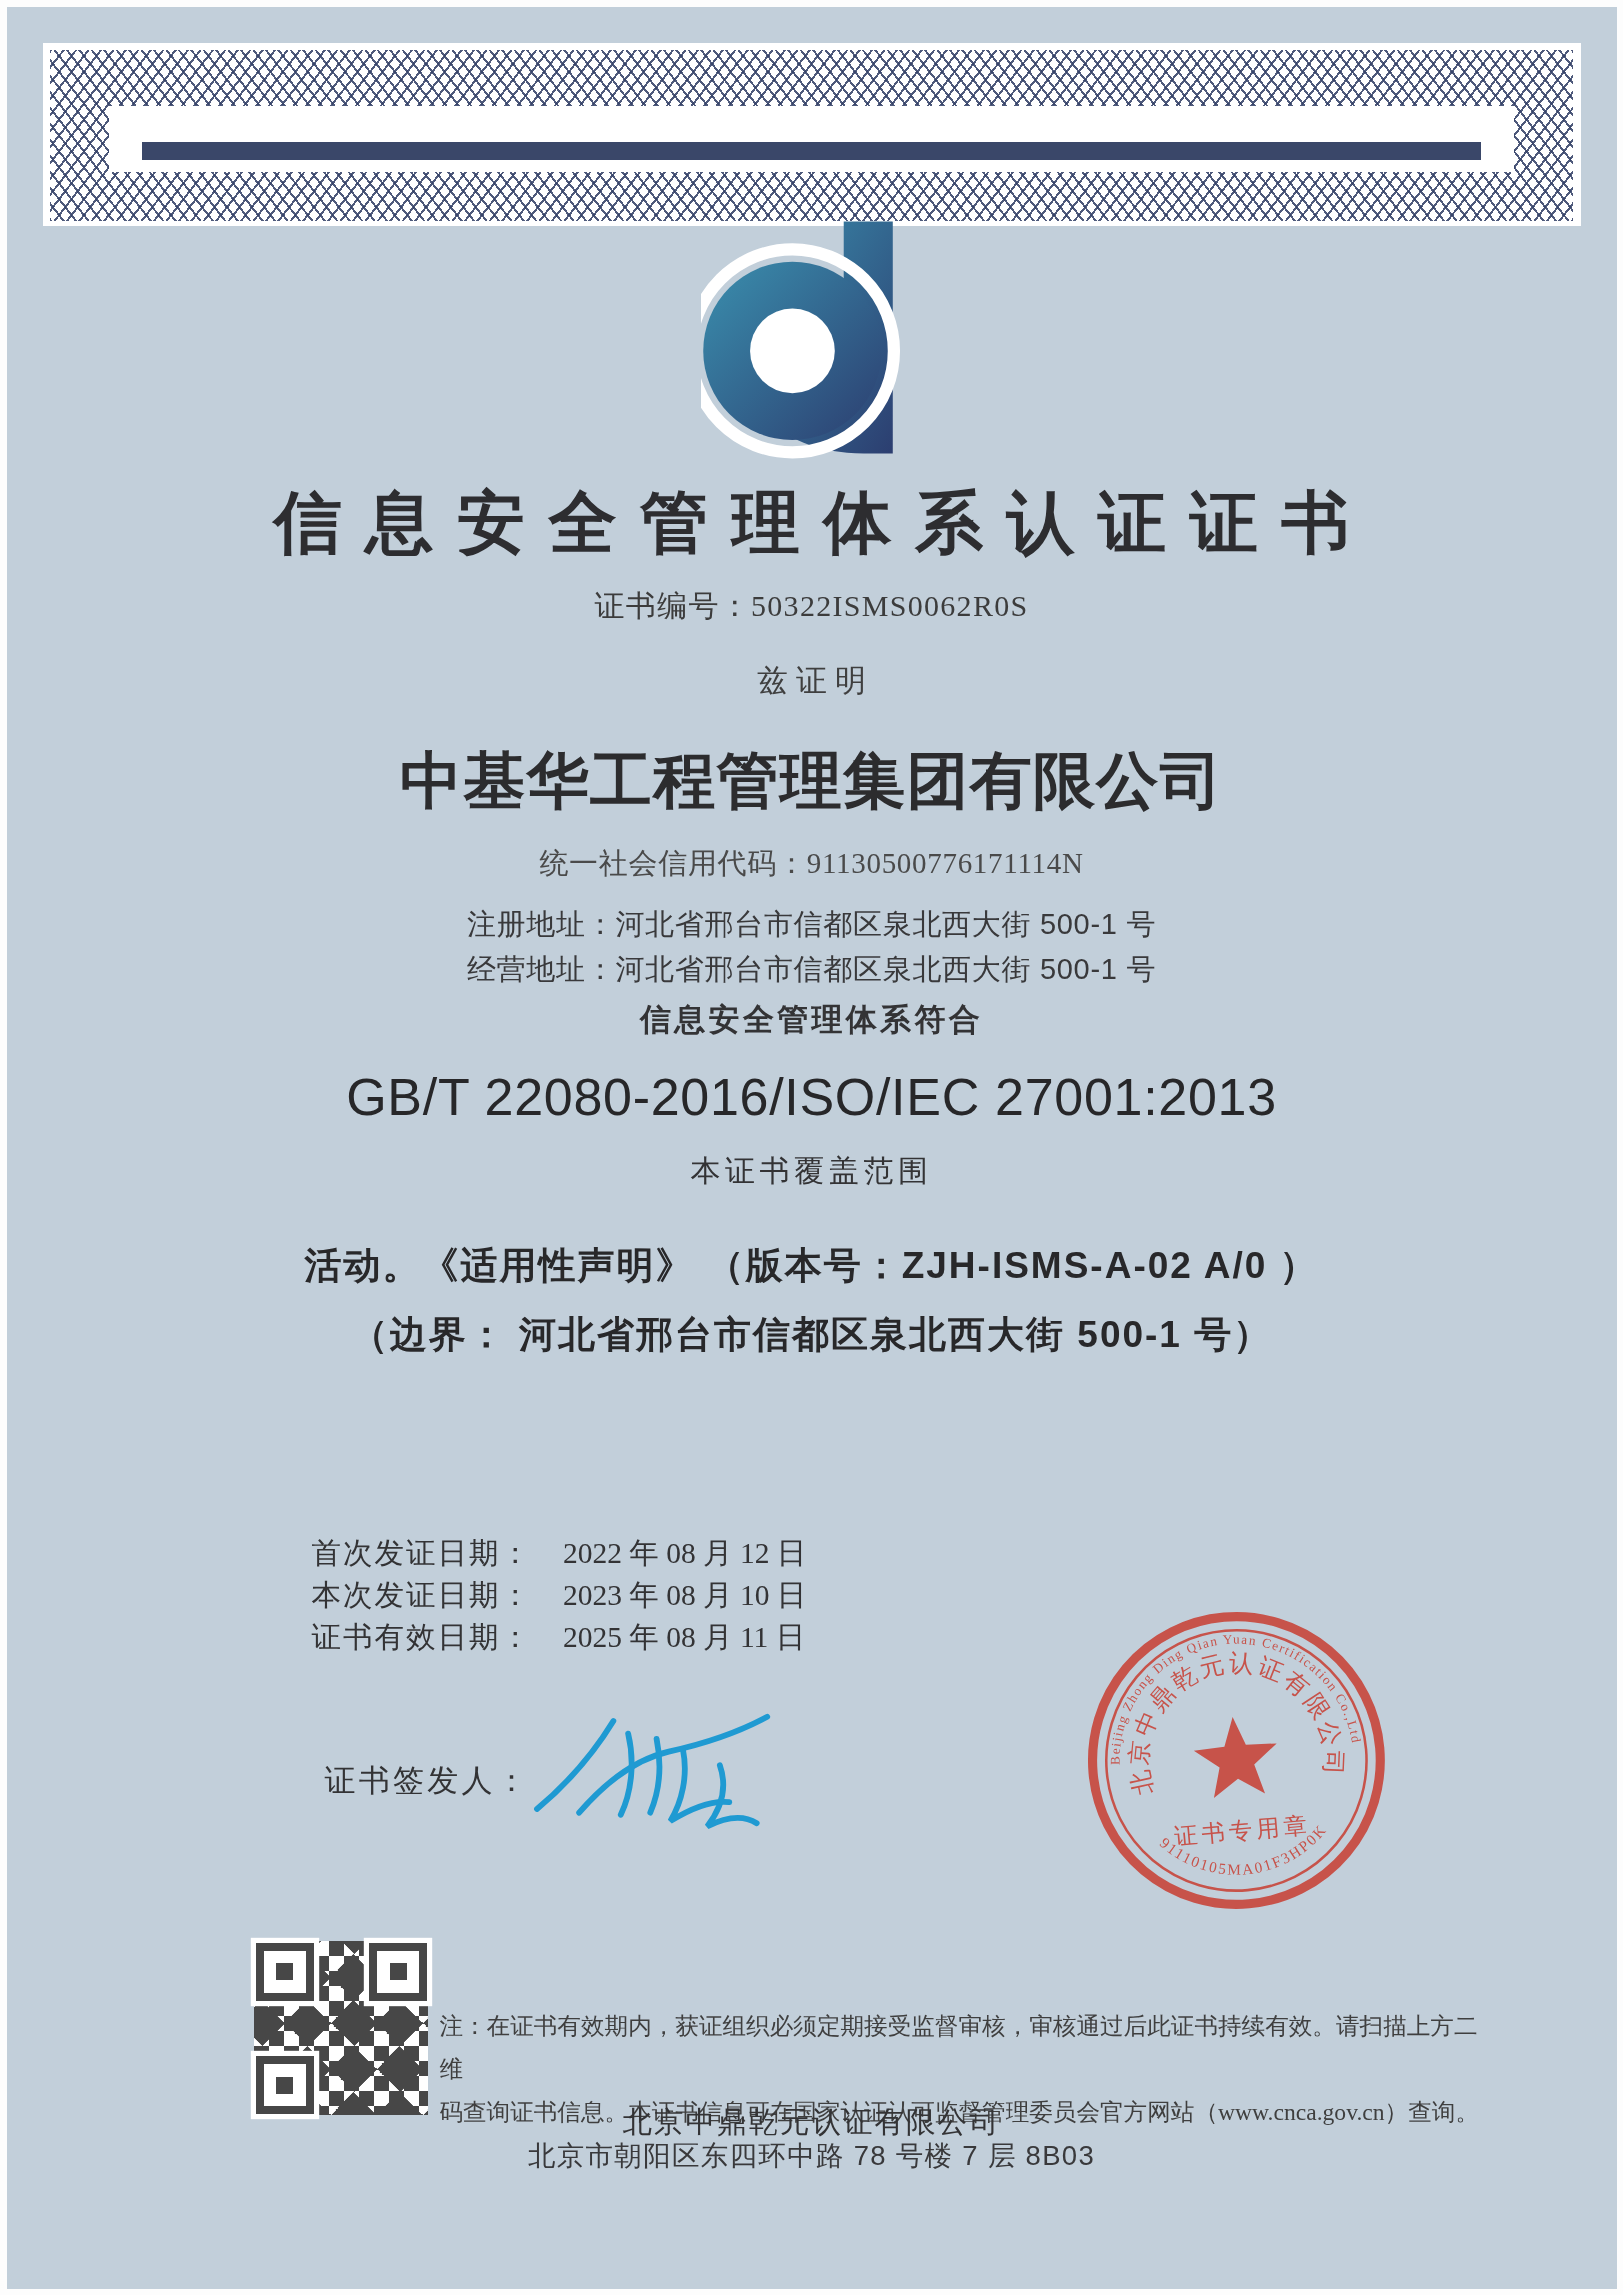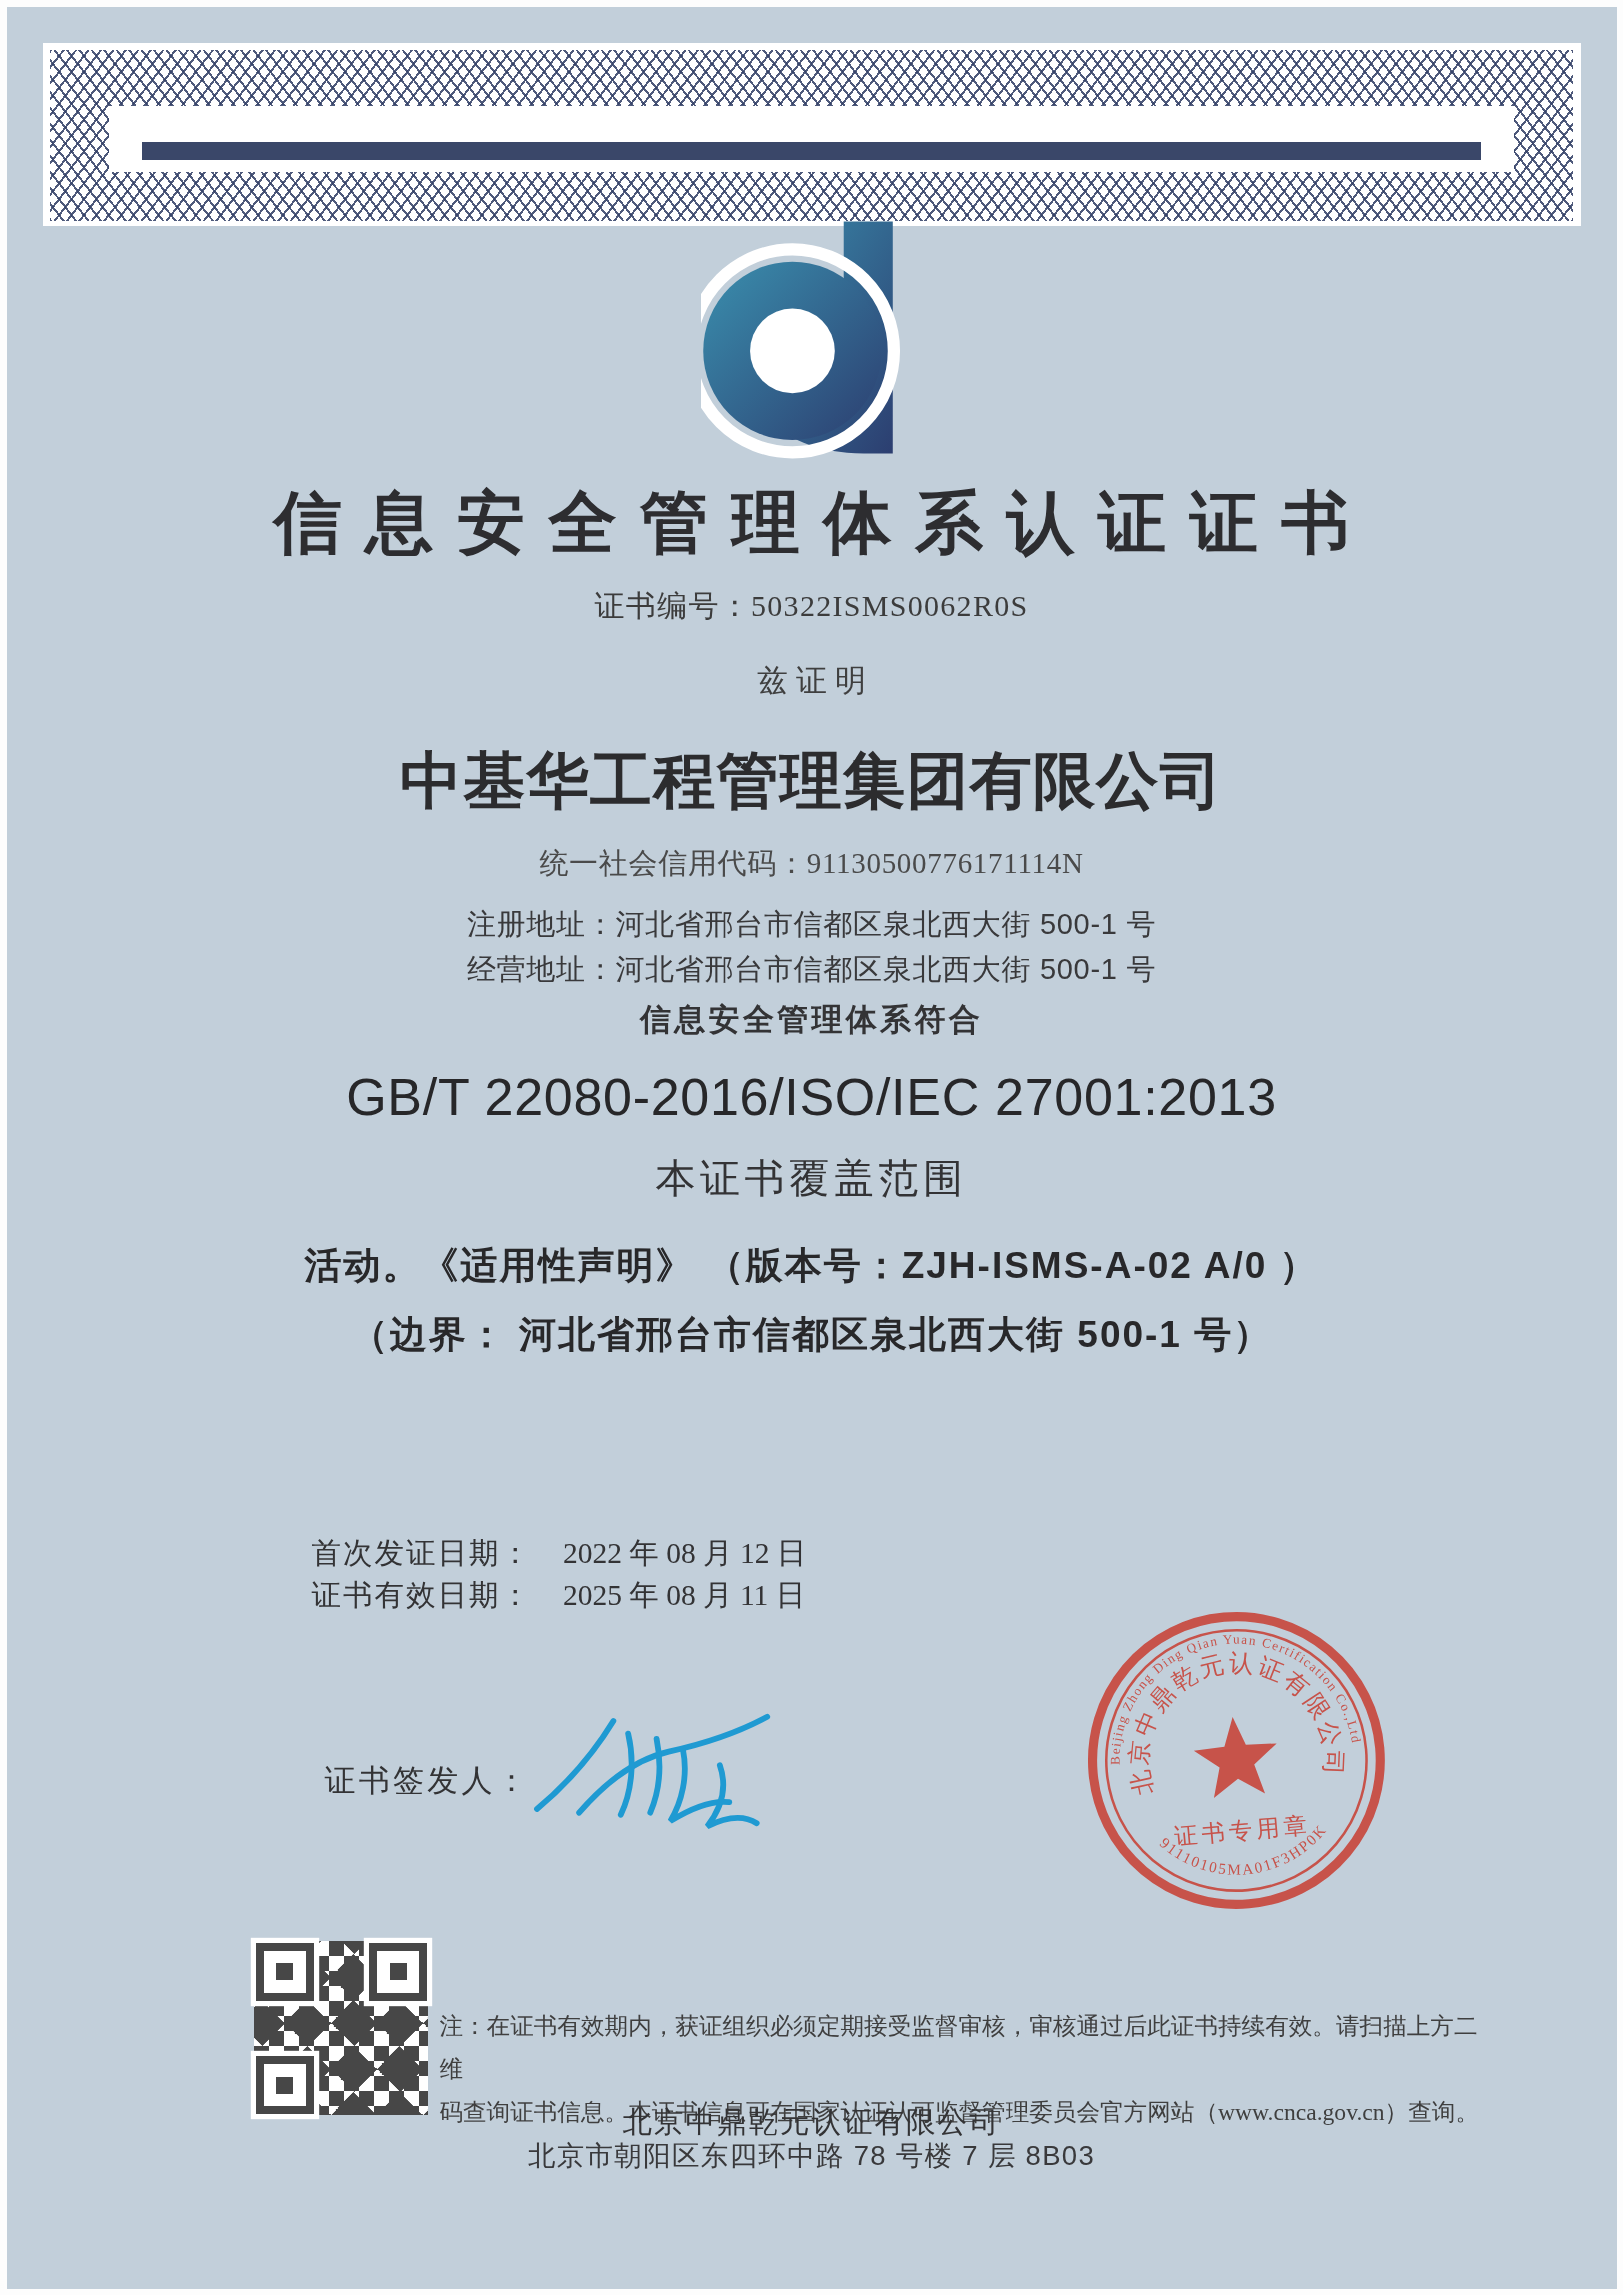--- a/index.html
+++ b/index.html
@@ -35,21 +35,21 @@
   .cert-title{top:327px;font-size:68px;font-weight:bold;color:#2d2d30;
               letter-spacing:23.6px;text-indent:23.6px;white-space:nowrap;}
   .cert-no{top:435px;font-size:30px;color:#3c3c3c;letter-spacing:1.3px;}
   .hereby{top:509px;font-size:31px;color:#3f3f3f;letter-spacing:7.9px;text-indent:7.9px;}
   .company{top:588px;font-size:62px;font-weight:bold;color:#2c2c2e;letter-spacing:1.3px;white-space:nowrap;}
   .credit{top:693px;font-size:29px;color:#4a4a4a;letter-spacing:0.7px;}
   .addr-reg{top:754px;font-size:29px;color:#39393b;letter-spacing:0.7px;}
   .addr-biz{top:799px;font-size:29px;color:#39393b;letter-spacing:0.7px;}
   .conform{top:848px;font-size:31px;font-weight:600;color:#333335;letter-spacing:3.3px;}
   .standard{top:916px;font-size:52px;font-weight:normal;color:#272729;letter-spacing:0.7px;white-space:nowrap;}
-  .scope-label{top:1000px;font-size:40px;font-weight:500;color:#333335;letter-spacing:4.6px;}
+  .scope-label{top:1000px;font-size:30px;font-weight:500;color:#333335;letter-spacing:4.6px;}
   .scope{top:1080px;font-size:37px;font-weight:bold;color:#28282a;line-height:69px;letter-spacing:2px;}
   .dates{top:1382px;left:160px;font-size:29.5px;color:#333335;}
   .dates .row{display:flex;gap:31px;height:42px;align-items:center;}
   .dates .lbl{letter-spacing:2px;}
   .signer{top:1609px;left:173px;font-size:31px;color:#333335;letter-spacing:3.3px;}
   .signature{top:1550px;left:324px;width:340px;height:137px;}
   .seal{top:1458px;left:933px;width:305px;height:305px;transform:rotate(-5deg);opacity:.93;}
   .qr{top:1790px;left:103px;width:174px;height:174px;position:absolute;
       background:
         repeating-conic-gradient(from 0deg,  #474747 0deg 90deg, transparent 90deg 180deg) 0 0 / 30px 30px,
@@ -113,20 +113,24 @@
                   <div>活动。《适用性声明》 （版本号：ZJH-ISMS-A-02 A/0 ）</div>
                   <div>（边界： 河北省邢台市信都区泉北西大街 500-1 号）</div>
                 </div>
 
                 <div class="abs dates">
                   <div class="row">
                     <span class="lbl">首次发证日期：</span>
                     <span>2022 年 08 月 12 日</span>
                   </div>
                   <div class="row">
+                    <span class="lbl">本次发证日期：</span>
+                    <span>2023 年 08 月 10 日</span>
+                  </div>
+                  <div class="row">
                     <span class="lbl">证书有效日期：</span>
                     <span>2025 年 08 月 11 日</span>
                   </div>
                 </div>
 
                 <div class="abs signer">证书签发人：</div>
                 <div class="abs signature">
                   <svg viewBox="0 0 520 260" width="340" height="137">
                     <g fill="none" stroke="#1f9ad2" stroke-width="11" stroke-linecap="round">
                       <path d="M55,205 C115,155 165,95 200,38"></path>

